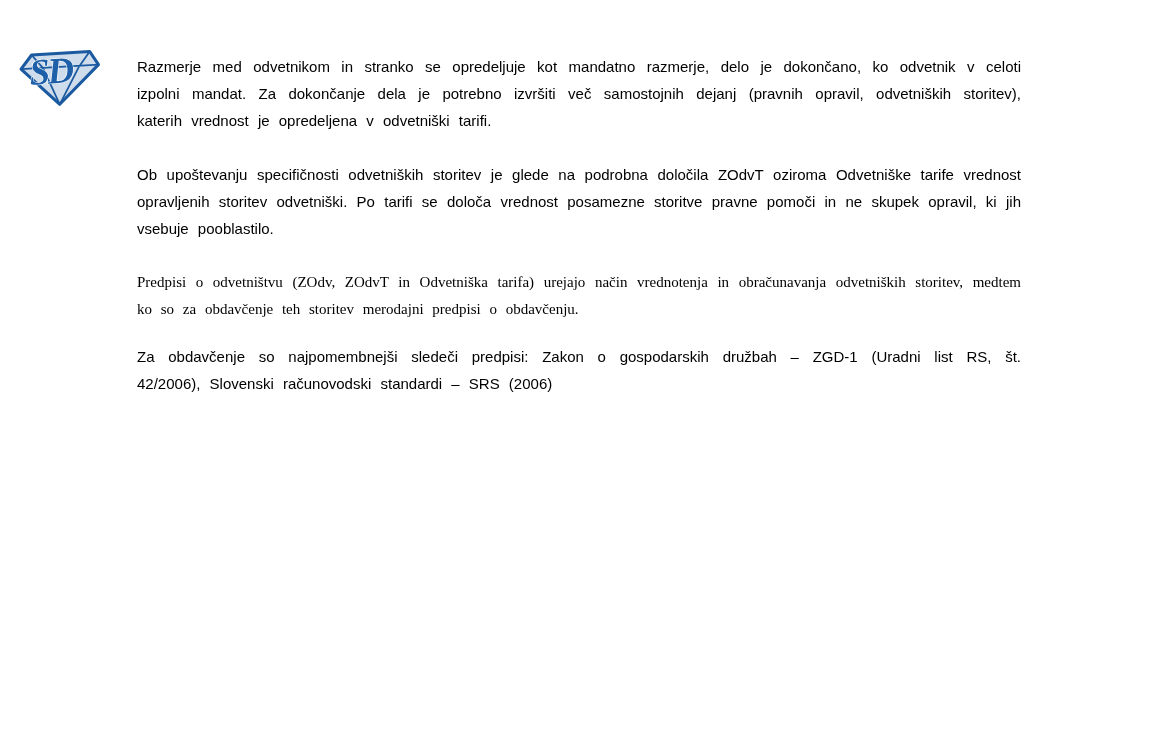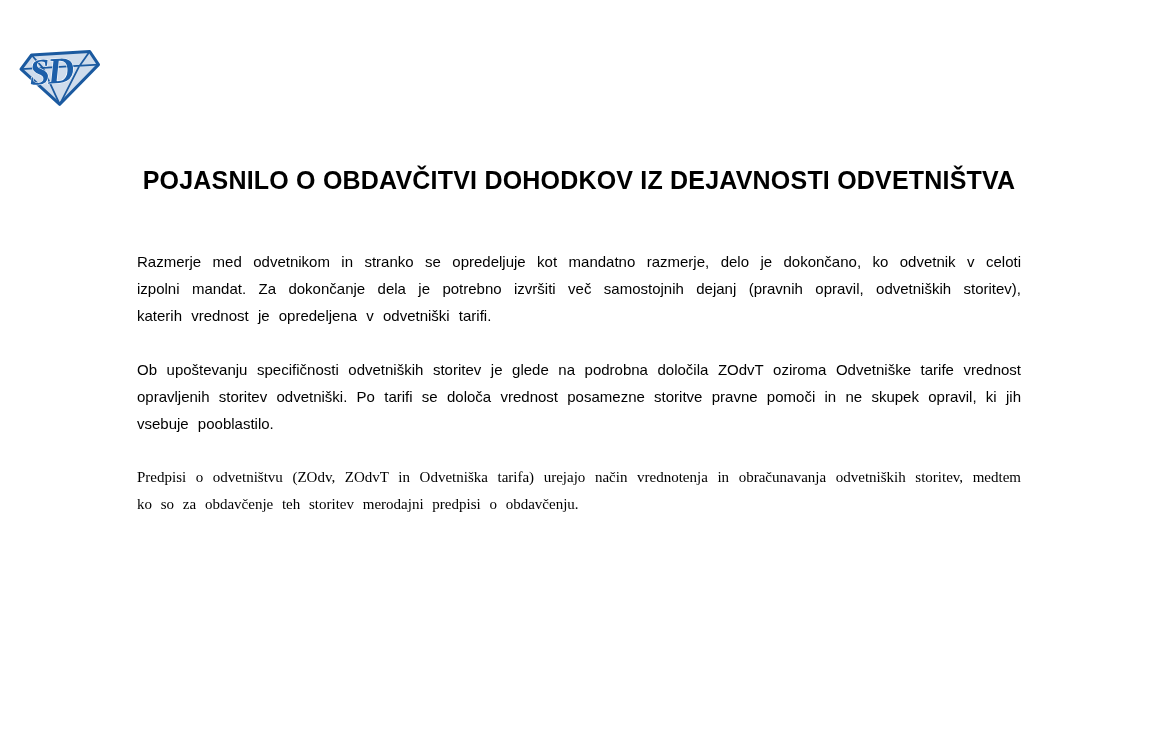--- a/index.html
+++ b/index.html
@@ -60,24 +60,24 @@
   <svg class="logo" viewBox="0 0 100 70" xmlns="http://www.w3.org/2000/svg">
 
     <polygon points="8,26 20,10 86,6 96,21 52,66" fill="#cfdcec" stroke="#1b5aa0" stroke-width="3.5" stroke-linejoin="round"></polygon>
 
     <path d="M 8 26 L 96 21 M 20 10 L 33 25 M 86 6 L 74 23 M 52 66 L 33 25 M 52 66 L 74 23" fill="none" stroke="#1b5aa0" stroke-width="2"></path>
 
     <text x="18" y="42" transform="rotate(-4 50 35)" font-family="Liberation Serif, serif" font-style="italic" font-weight="bold" font-size="42" letter-spacing="-3" fill="#1d5fa9" stroke="#ffffff" stroke-width="1.2" paint-order="stroke">SD</text>
   </svg>
 
   <div class="content">
-    <h1 class="doc-title">POJASNILO O OBDAVČITVI DOHODKOV IZ DEJAVNOSTI ODVETNIŠTVA</h1>
 
 
     <p class="doc-paragraph">Razmerje med odvetnikom in stranko se opredeljuje kot mandatno razmerje, delo je dokončano, ko odvetnik v celoti izpolni mandat. Za dokončanje dela je potrebno izvršiti več samostojnih dejanj (pravnih opravil, odvetniških storitev), katerih vrednost je opredeljena v odvetniški tarifi.</p>
 
     <p class="doc-paragraph">Ob upoštevanju specifičnosti odvetniških storitev je glede na podrobna določila ZOdvT oziroma Odvetniške tarife vrednost opravljenih storitev odvetniški. Po tarifi se določa vrednost posamezne storitve pravne pomoči in ne skupek opravil, ki jih vsebuje pooblastilo.</p>
 
     <p class="doc-paragraph tight">Predpisi o odvetništvu (ZOdv, ZOdvT in Odvetniška tarifa) urejajo način vrednotenja in obračunavanja odvetniških storitev, medtem ko so za obdavčenje teh storitev merodajni predpisi o obdavčenju.</p>
 
+    <p class="doc-paragraph">Za obdavčenje so najpomembnejši sledeči predpisi: Zakon o gospodarskih družbah – ZGD-1 (Uradni list RS, št. 42/2006), Slovenski računovodski standardi – SRS (2006)</p>
   </div>
 
 </div>
 
 </body></html>

